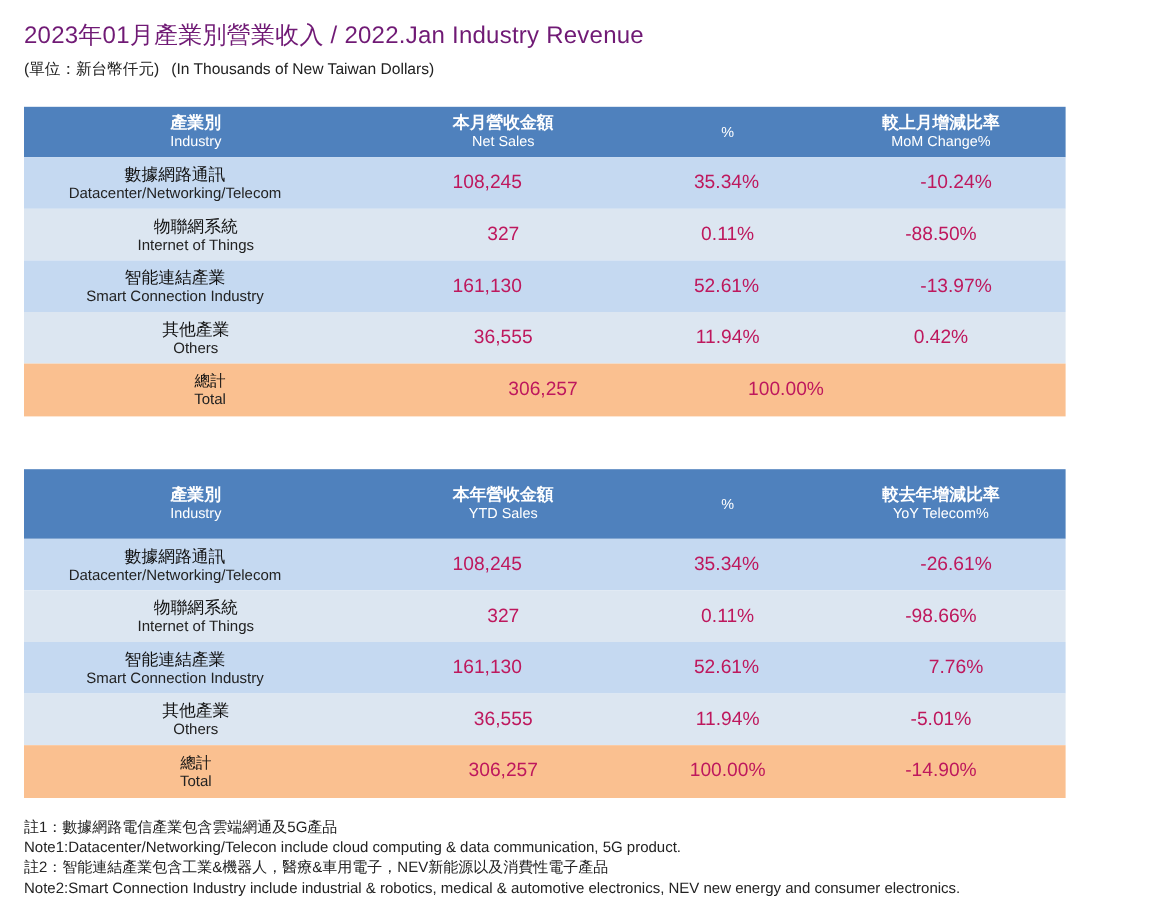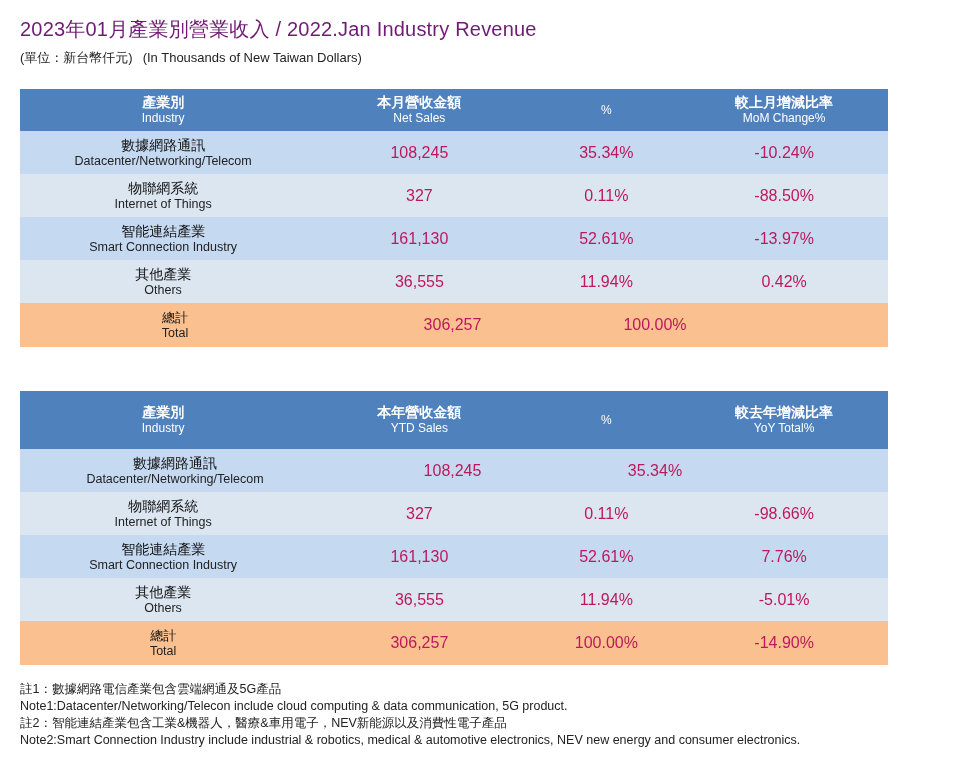--- a/index.html
+++ b/index.html
@@ -25,21 +25,21 @@
   .c3{width:160px;}
   .c4{width:225px;}
   .cell{display:flex;flex-direction:column;align-items:center;justify-content:center;box-sizing:border-box;text-align:center;}
 
   .thead{background:var(--header-bg,#4F81BD);color:#fff;height:42px;}
   .thead.tall{height:58px;}
   .thead .zh{font-size:14px;font-weight:bold;line-height:17px;}
   .thead .en{font-size:12px;line-height:15px;}
 
   .trow{height:43px;}
-  .trow.odd{background:var(--row-odd,#C5D9F1);}
+  .trow.odd{background:var(--row-odd,#C5D9F1);gap:35px;}
   .trow.even{background:var(--row-even,#DCE6F1);}
   .trow .zh{font-size:14px;line-height:17px;color:#111;}
   .trow .en{font-size:12.5px;line-height:15px;color:#222;}
   .num{font-size:16px;color:#be185d;}
 
   .trow.total{background:var(--total-bg,#FAC090);height:44px;}
   .trow.total .zh{font-size:13px;}
   .trow.total .en{font-size:12.5px;}
 
   
@@ -133,31 +133,32 @@
       </div>
       <div class="cell c2">
         <div class="zh">本年營收金額</div>
         <div class="en">YTD Sales</div>
       </div>
       <div class="cell c3">
         <div class="en">%</div>
       </div>
       <div class="cell c4">
         <div class="zh">較去年增減比率</div>
-        <div class="en">YoY Total%</div>
+        <div class="en">YoY Telecom%</div>
       </div>
     </div>
 
     <div class="row trow odd">
       <div class="cell c1">
         <div class="zh">數據網路通訊</div>
         <div class="en">Datacenter/Networking/Telecom</div>
       </div>
       <div class="cell c2 num">108,245</div>
       <div class="cell c3 num">35.34%</div>
+      <div class="cell c4 num">-26.61%</div>
     </div>
 
     <div class="row trow even">
       <div class="cell c1">
         <div class="zh">物聯網系統</div>
         <div class="en">Internet of Things</div>
       </div>
       <div class="cell c2 num">327</div>
       <div class="cell c3 num">0.11%</div>
       <div class="cell c4 num">-98.66%</div>

